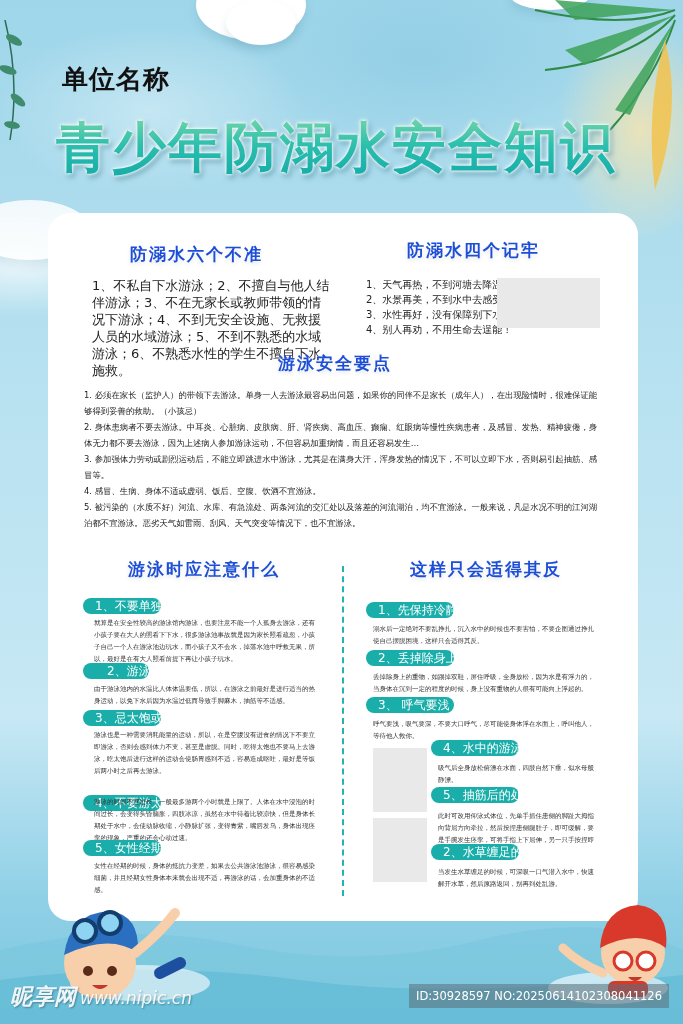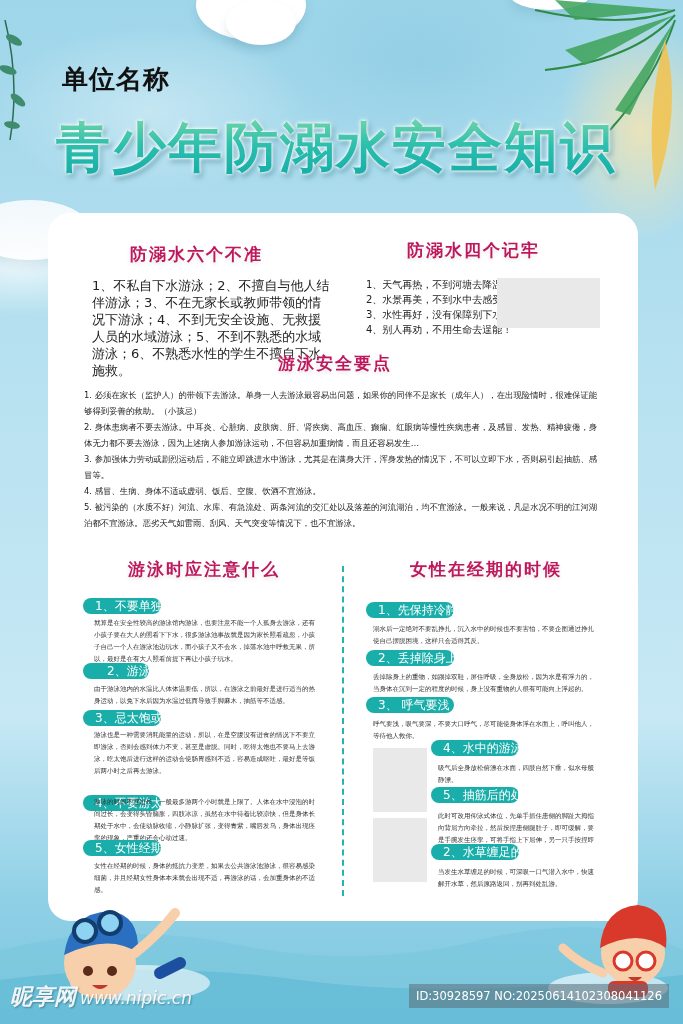--- a/index.html
+++ b/index.html
@@ -30,21 +30,21 @@
     background: linear-gradient(180deg, #7fd9a8 0%, #2dbfae 45%, #0ea8a8 100%);
     -webkit-background-clip: text; background-clip: text; -webkit-text-fill-color: transparent;
     filter: drop-shadow(0 0 1px #fff) drop-shadow(0 0 2px #fff) drop-shadow(2px 3px 2px rgba(0,90,110,0.35));
     white-space: nowrap;
   }
   .card {
     position: absolute; left: 48px; top: 213px; width: 590px; height: 708px;
     background: #fff; border-radius: 22px;
   }
   .sec-title {
-    position: absolute; font-size: 17px; font-weight: bold; color: #be185d;
+    position: absolute; font-size: 17px; font-weight: bold; color: #1d4ed8;
     letter-spacing: 2px; white-space: nowrap;
     text-shadow: 0 0 3px #fff, 0 2px 4px rgba(0,0,0,0.12);
   }
   .body-text { position: absolute; font-size: 8.4px; line-height: 16px; color: #222; }
   .list-text { position: absolute; font-size: 10px; line-height: 16px; color: #222; }
   .placeholder-img { position: absolute; background: #e9e9e9; }
   .pill {
     position: absolute; height: 16px; border-radius: 8px; background: #1aaeaa;
     color: #fff; font-size: 12px; line-height: 16px; padding-left: 12px; white-space: nowrap;
   }
@@ -138,21 +138,21 @@
 <div class="para" style="left:94px;top:729px;width:222px;">游泳也是一种需要消耗能量的运动，所以，在是空腹没有进食的情况下不要立即游泳，否则会感到体力不支，甚至是虚脱。同时，吃得太饱也不要马上去游泳，吃太饱后进行这样的运动会使肠胃感到不适，容易造成呕吐，最好是等饭后两小时之后再去游泳。</div>
 
 <div class="pill" style="left:83px;top:775px;width:78px;margin-top:20px;">4、不要游太长时间</div>
 <div class="para" style="left:94px;top:796px;width:222px;">游泳的时间不宜过长，一般最多游两个小时就是上限了。人体在水中浸泡的时间过长，会变得头昏脑胀，四肢冰凉，虽然在水中待着比较凉快，但是身体长期处于水中，会使动脉收缩，小静脉扩张，变得青紫，嘴唇发乌，身体出现痉挛的现象，严重的还会心动过速。</div>
 
 <div class="pill" style="left:83px;top:840px;width:78px;">5、女性经期别游泳</div>
 <div class="para" style="left:94px;top:860px;width:222px;">女性在经期的时候，身体的抵抗力变差，如果去公共游泳池游泳，很容易感染细菌，并且经期女性身体本来就会出现不适，再游泳的话，会加重身体的不适感。</div>
 
 <div class="divider"></div>
 
-<div class="sec-title" style="left:410px;top:558px;">女性在经期的时候</div>
+<div class="sec-title" style="left:410px;top:558px;">这样只会适得其反</div>
 
 <div class="pill" style="left:366px;top:602px;width:88px;">1、先保持冷静，不要挣扎</div>
 <div class="para" style="left:373px;top:623px;width:225px;">溺水后一定绝对不要乱挣扎，沉入水中的时候也不要害怕，不要企图通过挣扎使自己摆脱困境，这样只会适得其反。</div>
 
 <div class="pill" style="left:366px;top:650px;width:88px;">2、丢掉除身上的重物</div>
 <div class="para" style="left:373px;top:671px;width:225px;">丢掉除身上的重物，如踢掉双鞋，屏住呼吸，全身放松，因为水是有浮力的，当身体在沉到一定的程度的时候，身上没有重物的人很有可能向上浮起的。</div>
 
 <div class="pill" style="left:366px;top:697px;width:88px;">3、 呼气要浅，吸气要深</div>
 <div class="para" style="left:373px;top:718px;width:225px;">呼气要浅，吸气要深，不要大口呼气，尽可能使身体浮在水面上，呼叫他人，等待他人救你。</div>
 

